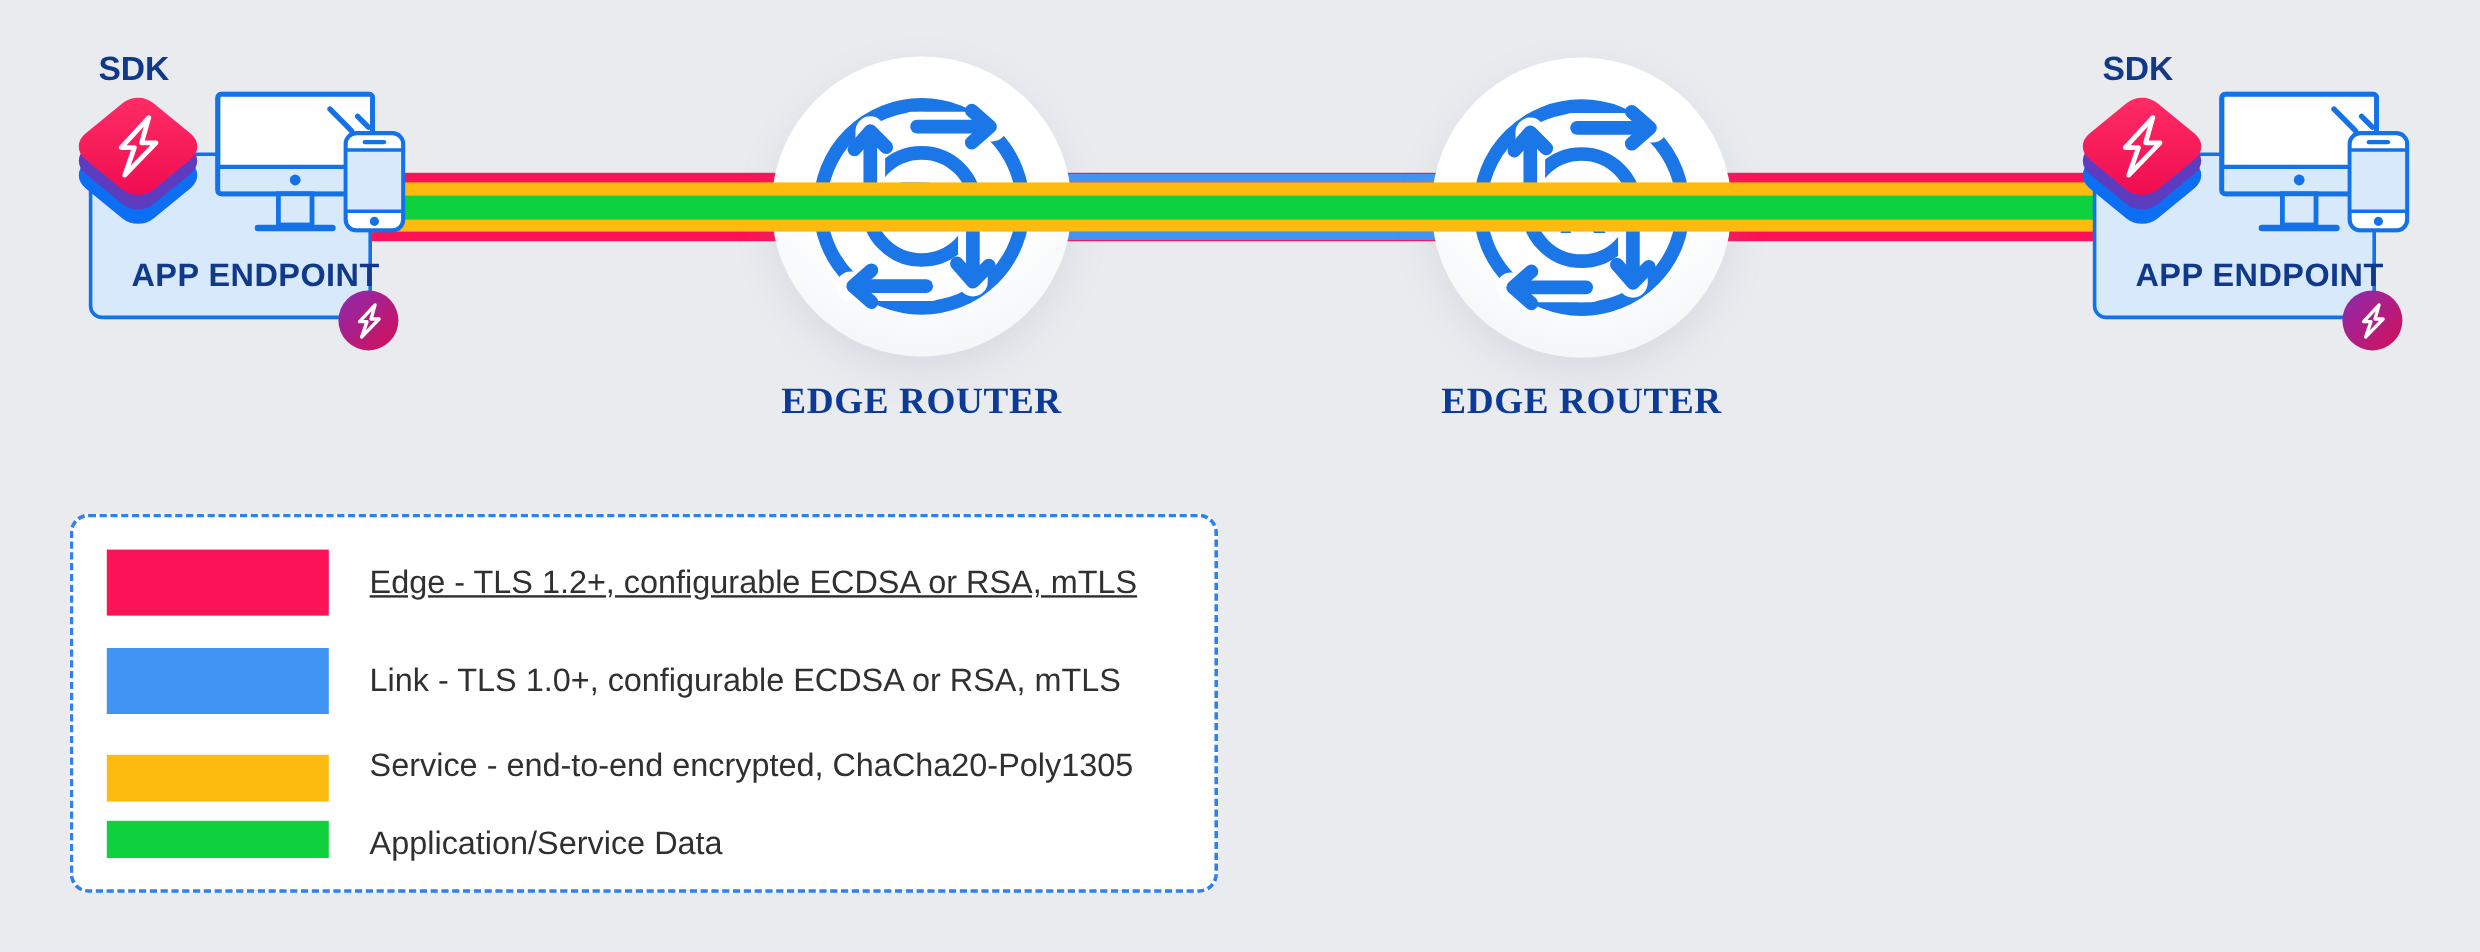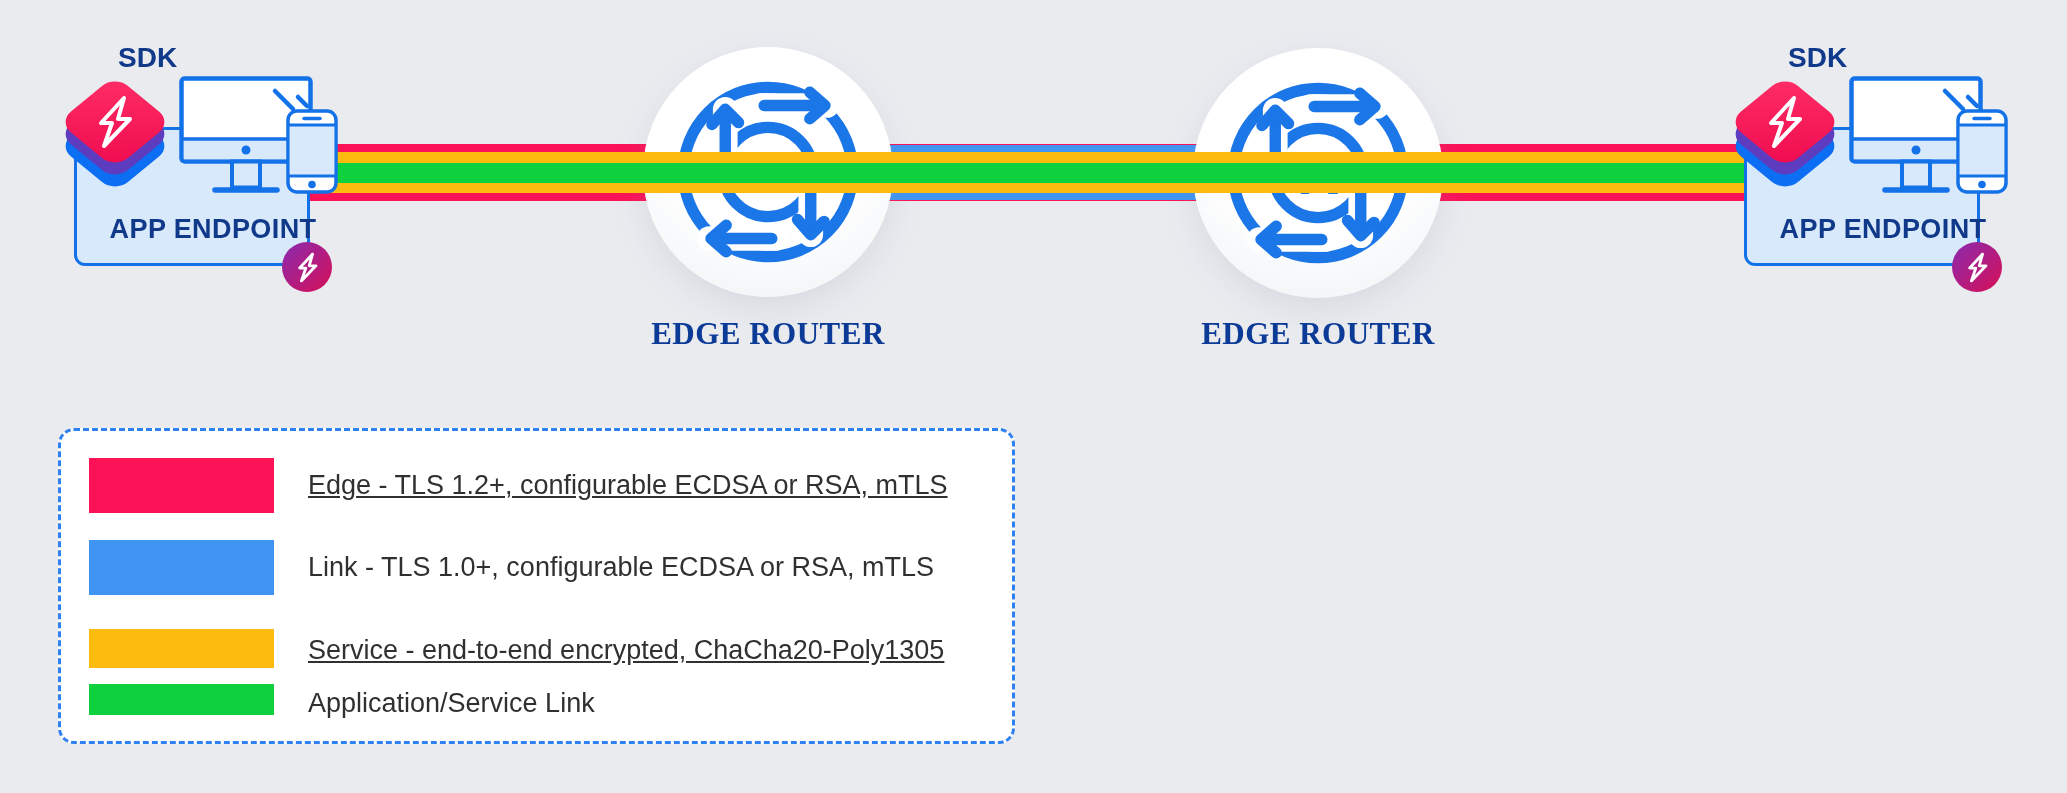--- a/index.html
+++ b/index.html
@@ -26,38 +26,38 @@
   .router-label.l1{left:600px;}
   .router-label.l2{left:1150px;}
 
   
   .endpoint{position:absolute;top:0;left:0;width:400px;height:320px;z-index:6;}
   .endpoint.right{left:1670px;}
   .ep-box{position:absolute;left:74px;top:127px;width:236px;height:139px;box-sizing:border-box;
     background:#d8e9fc;border:3px solid #1472e8;border-radius:11px;}
   .ep-label{position:absolute;left:74px;top:214px;width:278px;text-align:center;
     font-size:27px;font-weight:600;color:#11398a;letter-spacing:0.4px;}
-  .sdk-label{position:absolute;left:82px;top:42px;font-size:28px;font-weight:600;color:#11398a;margin-left:36px;}
+  .sdk-label{position:absolute;left:82px;top:42px;font-size:28px;font-weight:600;color:#11398a;}
   .ep-monitor{position:absolute;left:179px;top:76px;width:134px;height:120px;}
   .ep-phone{position:absolute;left:286px;top:109px;width:52px;height:85px;}
   .ep-stack{position:absolute;left:58px;top:74px;width:114px;height:122px;}
   .ep-badge{position:absolute;left:281px;top:241px;width:52px;height:52px;}
 
   
   .legend{position:absolute;left:58px;top:428px;width:957px;height:316px;box-sizing:border-box;
     background:#ffffff;border:3px dashed #2f80f1;border-radius:16px;z-index:7;}
   .legend .swatch{position:absolute;left:28px;width:185px;}
   .legend .sw1{top:27px;height:55px;}
   .legend .sw2{top:109px;height:55px;}
   .legend .sw3{top:198px;height:39px;}
   .legend .sw4{top:253px;height:31px;}
   .legend .ltext{position:absolute;left:247px;font-size:27px;line-height:30px;color:#303030;}
   .legend .lt1{top:39px;text-decoration:underline;}
   .legend .lt2{top:121px;}
-  .legend .lt3{top:204px;text-decoration:underline;}
+  .legend .lt3{top:192px;}
   .legend .lt4{top:257px;}
 </style>
 </head>
 <body>
 
 <div id="stage">
 
   <div class="stripe stripe-edge" style="background: rgb(251, 18, 87);"></div>
   <div class="stripe stripe-link-t" style="background: rgb(64, 149, 243);"></div>
   <div class="stripe stripe-link-b" style="background: rgb(64, 149, 243);"></div>
@@ -230,16 +230,16 @@
   </div>
 
   <div class="legend">
     <div class="swatch sw1" style="background: rgb(251, 18, 87);"></div>
     <div class="ltext lt1">Edge - TLS 1.2+, configurable ECDSA or RSA, mTLS</div>
     <div class="swatch sw2" style="background: rgb(64, 149, 243);"></div>
     <div class="ltext lt2">Link - TLS 1.0+, configurable ECDSA or RSA, mTLS</div>
     <div class="swatch sw3" style="background: rgb(253, 187, 16);"></div>
     <div class="ltext lt3">Service - end-to-end encrypted, ChaCha20-Poly1305</div>
     <div class="swatch sw4" style="background: rgb(15, 209, 62);"></div>
-    <div class="ltext lt4">Application/Service Link</div>
+    <div class="ltext lt4">Application/Service Data</div>
   </div>
 
 </div>
 
 </body></html>

